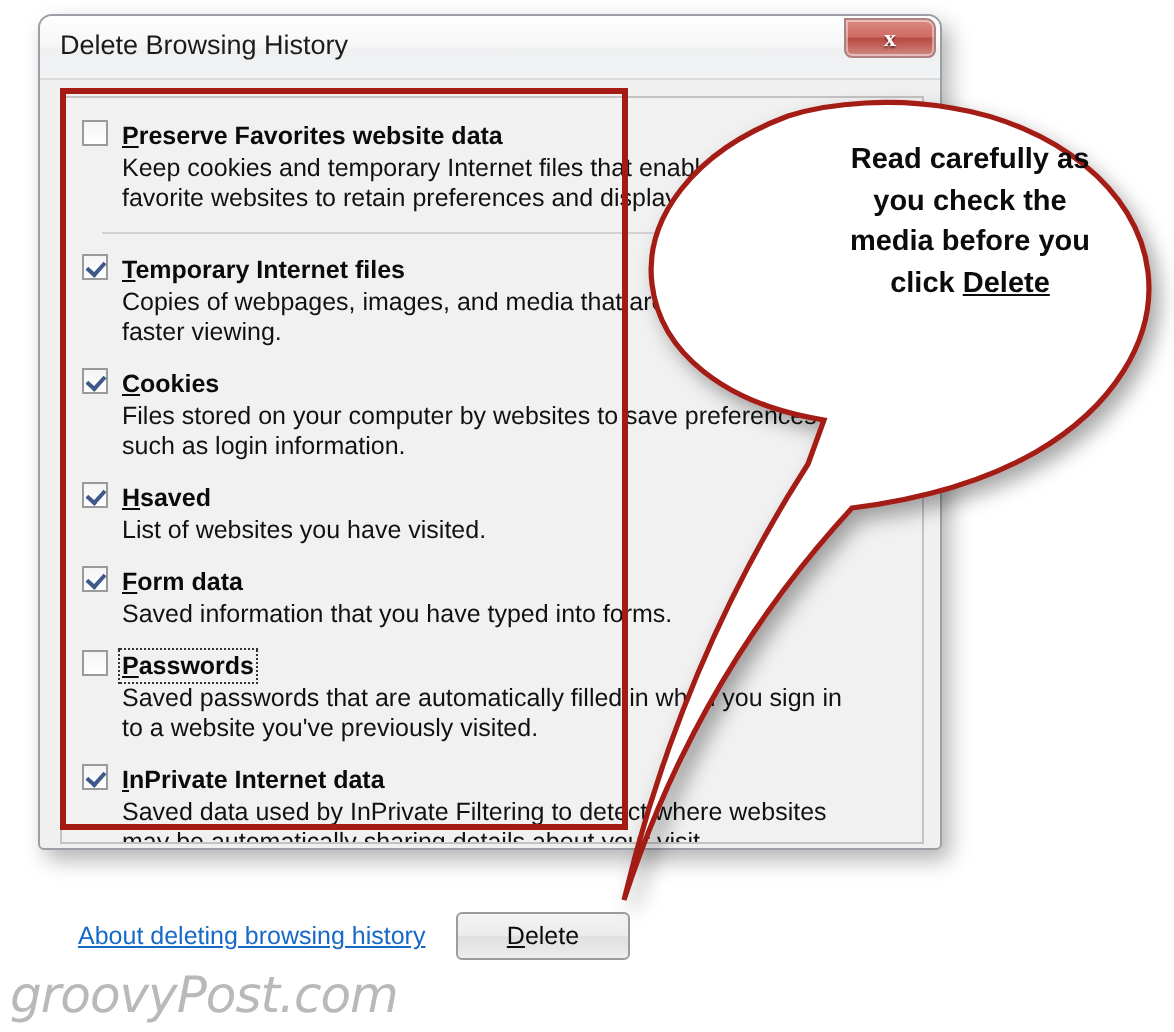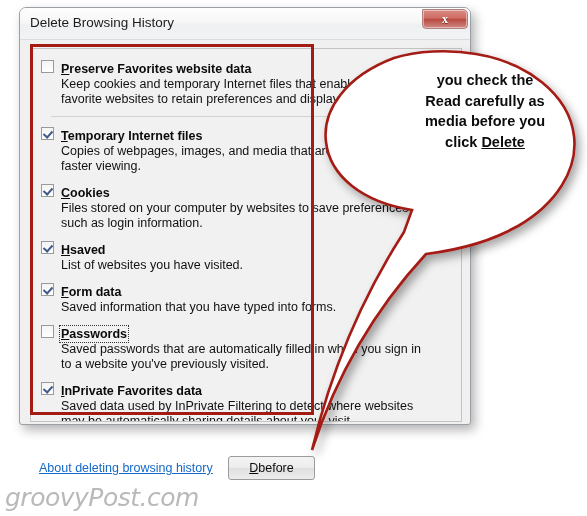--- a/index.html
+++ b/index.html
@@ -256,29 +256,29 @@
         </div>
         <div class="opt" style="margin-top: 9px;">
           <div class="opt-head"><span class="cbx checked"></span><span class="opt-label"><span class="acc">F</span><span>orm data</span></span></div>
           <div class="opt-desc">Saved information that you have typed into forms.</div>
         </div>
         <div class="opt" style="margin-top: 9px;">
           <div class="opt-head"><span class="cbx"></span><span class="opt-label focusring"><span class="acc">P</span><span>asswords</span></span></div>
           <div class="opt-desc">Saved passwords that are automatically filled in when you sign in to a website you've previously visited.</div>
         </div>
         <div class="opt" style="margin-top: 9px;">
-          <div class="opt-head"><span class="cbx checked"></span><span class="opt-label"><span class="acc">I</span><span>nPrivate Favorites data</span></span></div>
+          <div class="opt-head"><span class="cbx checked"></span><span class="opt-label"><span class="acc">I</span><span>nPrivate Internet data</span></span></div>
           <div class="opt-desc">Saved data used by InPrivate Filtering to detect where websites may be automatically sharing details about your visit.</div>
         </div>
       </div>
   </div>
 
   <div id="about-link">About deleting browsing history</div>
 
-  <div class="btn" id="btn-delete"><span class="acc">D</span><span>before</span></div>
+  <div class="btn" id="btn-delete"><span class="acc">D</span><span>elete</span></div>
 
 </div>
 
 <div id="red-box"></div>
 
 <svg id="callout-svg" viewBox="0 0 301 450">
   <defs>
     <filter id="softshadow" x="-30%" y="-30%" width="180%" height="180%">
       <feDropShadow dx="4" dy="5" stdDeviation="5" flood-color="#000000" flood-opacity="0.35"></feDropShadow>
     </filter>
@@ -290,19 +290,19 @@
            L 118 214
            C 82 270, 48 340, 26 432
            C 52 352, 92 288, 140 236
            C 172 232, 204 224, 232 208
            C 270 186, 292 152, 288 118
            C 283 76, 240 44, 190 36
            C 162 31, 130 33, 108 40 Z" fill="#ffffff" stroke="#a41b14" stroke-width="2.6" filter="url(#softshadow)"></path>
 </svg>
 
 <div id="callout-text">
+  <div>Read carefully as</div>
   <div>you check the</div>
-  <div>Read carefully as</div>
   <div>media before you</div>
   <div><span>click </span><span class="acc">Delete</span></div>
 </div>
 
 <div id="watermark">groovyPost.com</div>
 
 </body></html>

